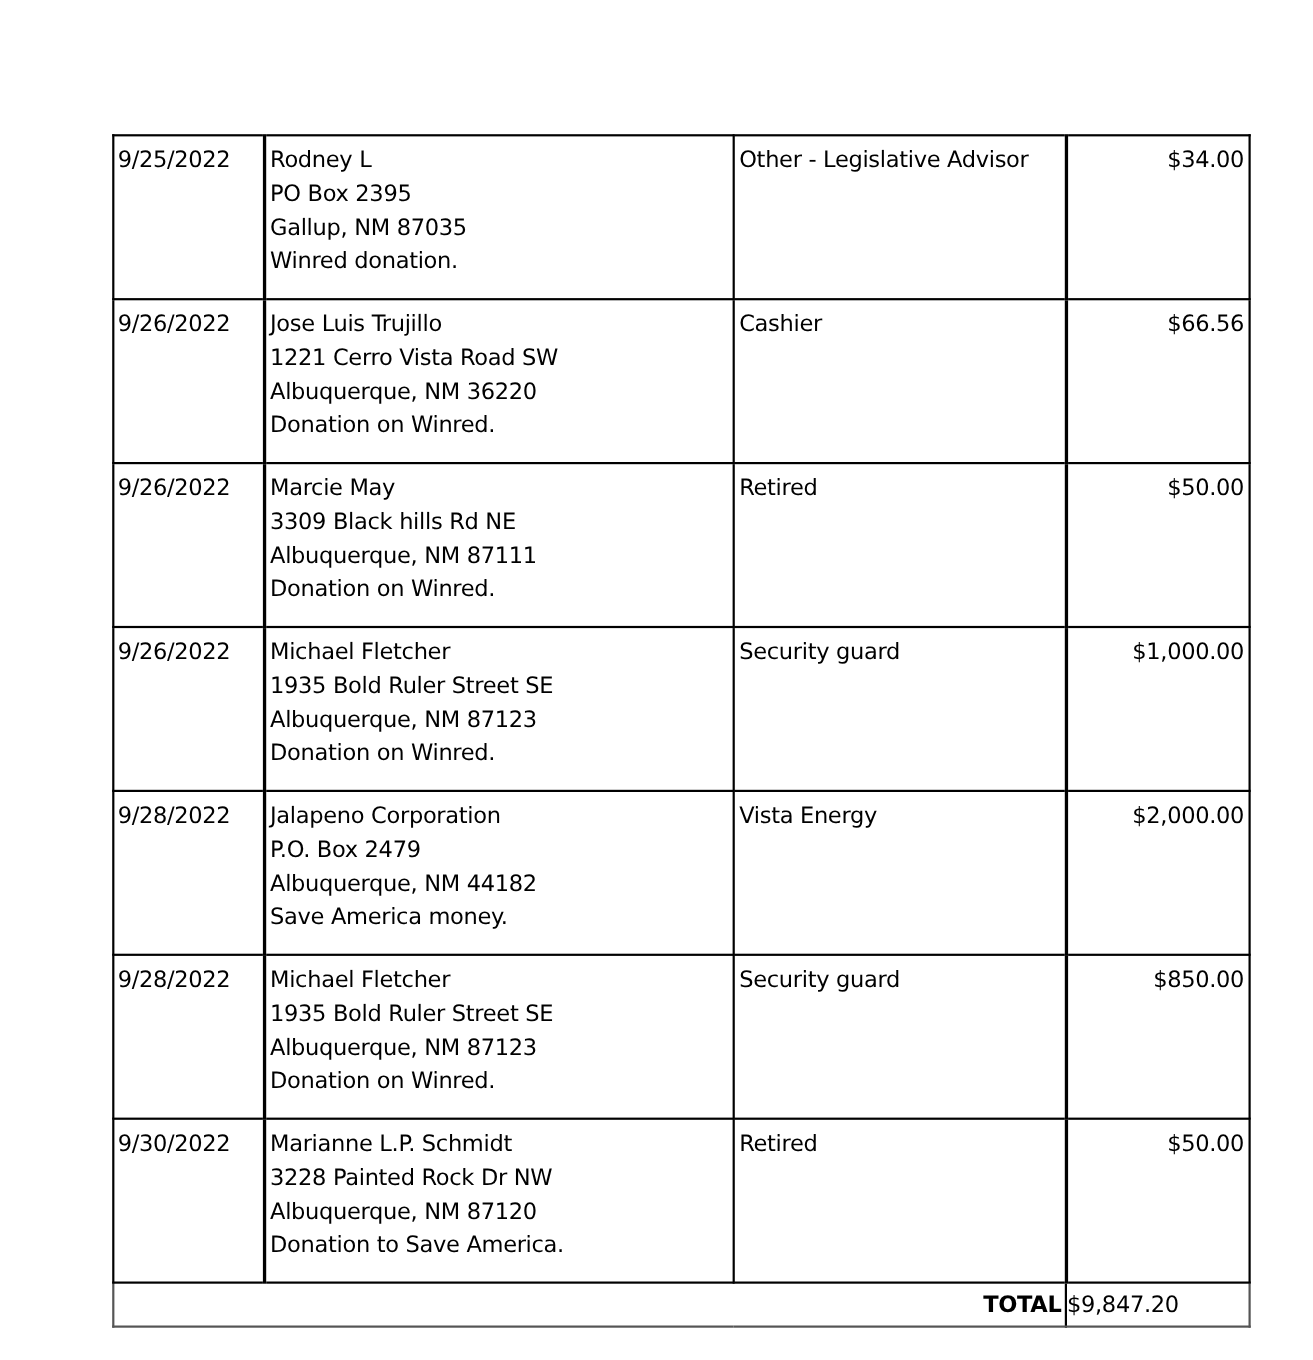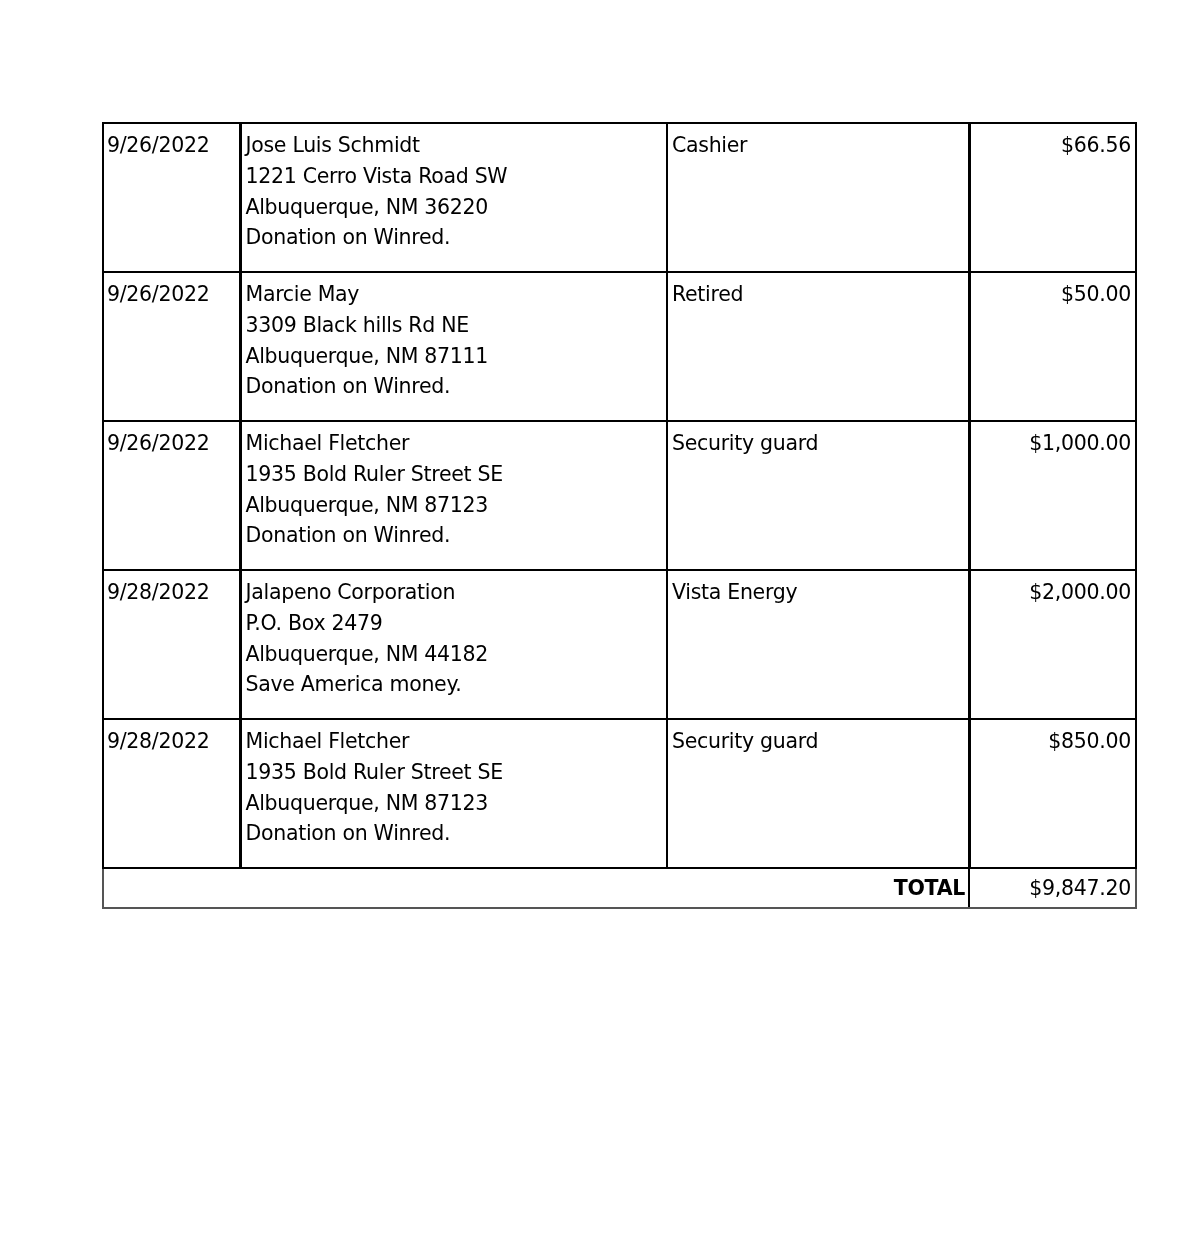--- a/index.html
+++ b/index.html
@@ -15,39 +15,50 @@
   col.c-occ { width: 302px; }
   col.c-amt { width: 167px; }
   .date { padding: 6px 0 0 3px !important; }
   .contrib { padding: 6px 0 0 4px !important; border-left-width: 3px !important; }
   .occ { padding: 6px 0 0 4px !important; }
   .amt { padding: 6px 4px 0 0 !important; text-align: right; border-left-width: 3px !important; }
   .line { display: block; white-space: nowrap; }
   #tbl tr.total-row td { height: 38px; vertical-align: middle; border-color: #555; }
   .total-label { text-align: right; font-weight: bold; padding-right: 3px !important;
                  border-right: 2px solid #000 !important; }
-  .total-amt { text-align: right; padding-right: 4px !important; }
+  .total-amt { text-align: left; padding-right: 4px !important; }
 </style>
 </head>
 <body>
 
 <table id="tbl">
   <colgroup>
     <col class="c-date">
       <col class="c-contrib">
       <col class="c-occ">
       <col class="c-amt">
   </colgroup>
   <tbody id="tbody">
 
+  <tr class="entry">
+    <td class="date">9/25/2022</td>
+    <td class="contrib">
+      <span class="line">Rodney L</span>
+      <span class="line">PO Box 2395</span>
+      <span class="line">Gallup, NM 87035</span>
+      <span class="line">Winred donation.</span>
+    </td>
+    <td class="occ">Other - Legislative Advisor</td>
+    <td class="amt">$34.00</td>
+  </tr>
 
   <tr class="entry">
     <td class="date">9/26/2022</td>
     <td class="contrib">
-      <span class="line">Jose Luis Schmidt</span>
+      <span class="line">Jose Luis Trujillo</span>
       <span class="line">1221 Cerro Vista Road SW</span>
       <span class="line">Albuquerque, NM 36220</span>
       <span class="line">Donation on Winred.</span>
     </td>
     <td class="occ">Cashier</td>
     <td class="amt">$66.56</td>
   </tr>
 
   <tr class="entry">
     <td class="date">9/26/2022</td>
@@ -90,18 +101,29 @@
     <td class="contrib">
       <span class="line">Michael Fletcher</span>
       <span class="line">1935 Bold Ruler Street SE</span>
       <span class="line">Albuquerque, NM 87123</span>
       <span class="line">Donation on Winred.</span>
     </td>
     <td class="occ">Security guard</td>
     <td class="amt">$850.00</td>
   </tr>
 
+  <tr class="entry">
+    <td class="date">9/30/2022</td>
+    <td class="contrib">
+      <span class="line">Marianne L.P. Schmidt</span>
+      <span class="line">3228 Painted Rock Dr NW</span>
+      <span class="line">Albuquerque, NM 87120</span>
+      <span class="line">Donation to Save America.</span>
+    </td>
+    <td class="occ">Retired</td>
+    <td class="amt">$50.00</td>
+  </tr>
 <tr class="total-row">
       <td colspan="3" class="total-label">TOTAL</td>
       <td class="total-amt">$9,847.20</td>
     </tr>
   </tbody>
 </table>
 
 </body></html>

